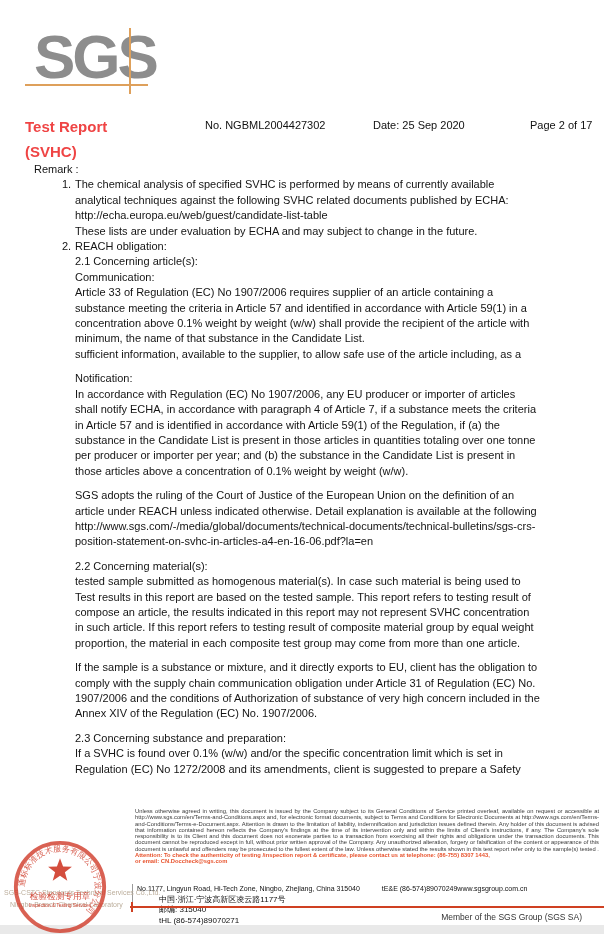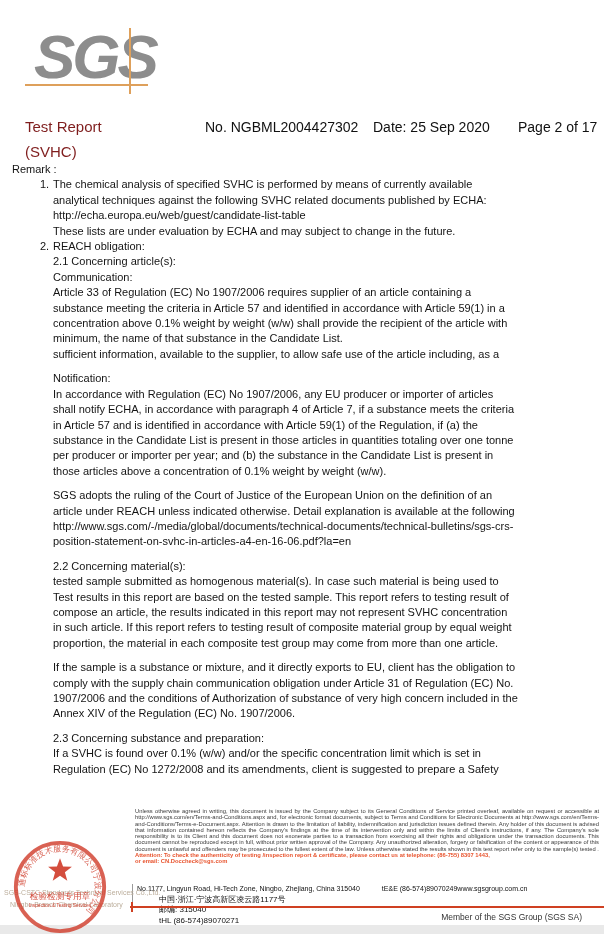--- a/index.html
+++ b/index.html
@@ -3,32 +3,32 @@
 <meta charset="utf-8">
 <style>
   html,body{margin:0;padding:0;background:#ffffff;}
   .page{
     position:relative;width:604px;height:934px;background:#ffffff;
     font-family:"Liberation Sans",sans-serif;color:#1a1a1a;overflow:hidden;
   }
   
   .logo-text{
     position:absolute;left:34px;top:26px;font-size:62px;font-weight:bold;
-    color:#8d8d8d;letter-spacing:-3px;line-height:1;font-style:italic;
+    color:#8d8d8d;letter-spacing:-3px;line-height:1;
   }
   .logo-hline{position:absolute;left:25px;top:84px;width:123px;height:2px;background:#dea05b;}
   .logo-vline{position:absolute;left:129px;top:28px;width:2px;height:66px;background:#dea05b;}
   
-  .title{position:absolute;left:25px;top:114px;font-size:15px;font-weight:normal;line-height:25px;color:#7f1d1d;}
-  .hdr-item{position:absolute;top:119px;font-size:14px;color:#111;white-space:nowrap;}
+  .title{position:absolute;left:25px;top:114px;font-size:15px;font-weight:bold;line-height:25px;color:#ef4444;}
+  .hdr-item{position:absolute;top:119px;font-size:11px;color:#111;white-space:nowrap;}
   .hdr-no{left:205px;}
   .hdr-date{left:373px;}
-  .hdr-page{left:518px;}
+  .hdr-page{left:530px;}
   
-  .body-area{position:absolute;left:12px;top:162px;width:565px;font-size:11px;line-height:15.4px;color:#141414;}
+  .body-area{position:absolute;left:34px;top:162px;width:565px;font-size:11px;line-height:15.4px;color:#141414;}
   .blocks{padding-left:41px;}
   .blk{position:relative;}
   .blk.gap{margin-top:9px;}
   .blk .num{position:absolute;left:-13px;top:0;}
   .ln{white-space:nowrap;}
   
   .tan-line{position:absolute;font-size:7px;color:#bcae9c;white-space:nowrap;z-index:1;}
   .tan1{left:4px;top:889px;}
   .tan2{left:10px;top:901px;}
   .stamp{position:absolute;left:12px;top:839px;width:96px;height:96px;z-index:2;}

